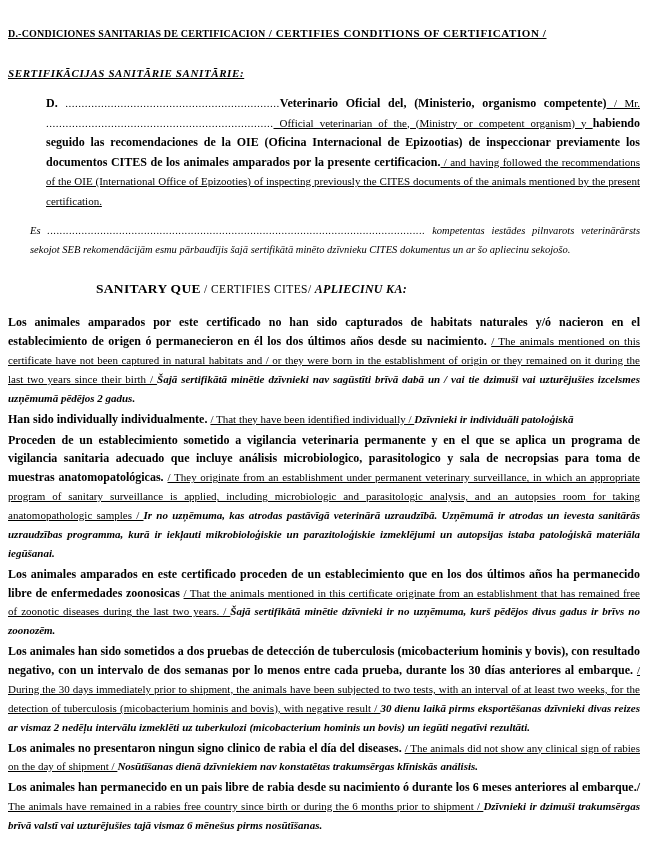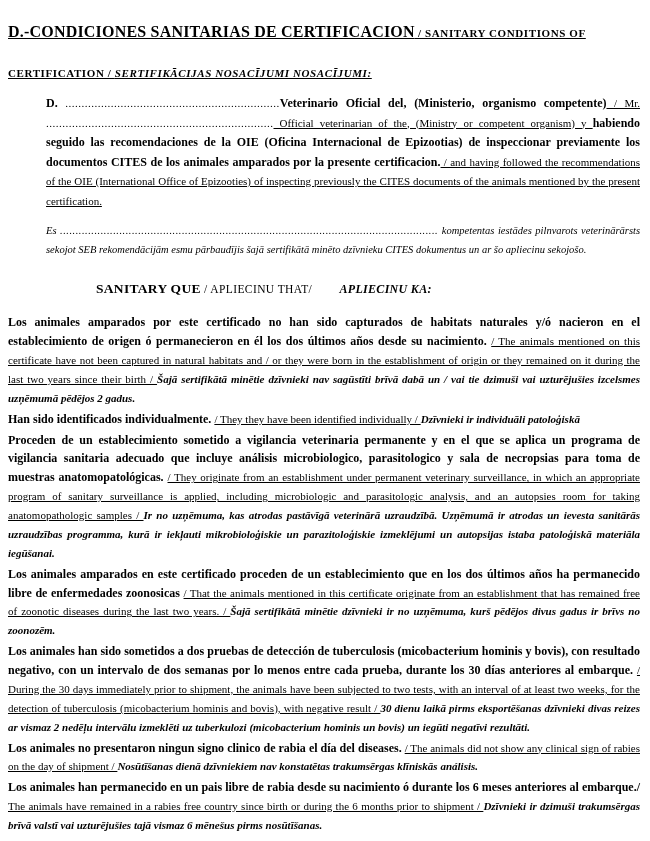--- a/index.html
+++ b/index.html
@@ -18,21 +18,21 @@
     background: #ffffff;
   }
   
   .doc-title {
     margin: 0 0 6px 0;
     line-height: 1.25;
     font-weight: normal;
   }
   .seg-title-es {
     font-weight: 700;
-    font-size: 16px;
+    font-size: 10px;
     text-decoration: underline;
     letter-spacing: 0.2px;
   }
   .seg-title-en {
     font-weight: 700;
     font-size: 11px;
     text-decoration: underline;
     letter-spacing: 0.6px;
   }
   .seg-title-lv {
@@ -43,63 +43,63 @@
     letter-spacing: 0.6px;
   }
   
   .intro {
     margin: 4px 0 0 38px;
     text-align: justify;
     line-height: 1.22;
   }
   
   .declaration {
-    margin: 10px 0 0 38px;
+    margin: 10px 0 0 22px;
     text-align: justify;
     line-height: 1.2;
   }
   
   .certifies {
     margin: 14px 0 12px 88px;
     font-weight: normal;
     line-height: 1.2;
   }
   .seg-head-es { font-weight: 700; font-size: 13.5px; letter-spacing: 0.3px; }
   .seg-head-en { font-weight: 400; font-size: 11.5px; letter-spacing: 0.4px; }
-  .seg-head-lv { font-weight: 700; font-style: italic; font-size: 12px; letter-spacing: 0.3px; margin-left: 24px; }
+  .seg-head-lv { font-weight: 700; font-style: italic; font-size: 12px; letter-spacing: 0.3px; }
   
   .paragraphs { margin-top: 4px; }
   .cert-para {
     margin: 0 0 2px 0;
     text-align: justify;
     line-height: 1.18;
   }
   
   .seg-es  { font-weight: 700; font-size: 12px; }
   .seg-en  { font-weight: 400; font-size: 11px; text-decoration: underline; }
   .seg-lv  { font-weight: 700; font-style: italic; font-size: 11px; }
   .seg-dots { font-weight: 400; font-size: 11px; letter-spacing: 0.5px; }
   .seg-dots-italic { font-weight: 400; font-style: italic; font-size: 10.5px; letter-spacing: 0.5px; }
   .seg-decl { font-weight: 400; font-style: italic; font-size: 10.5px; }
 </style>
 </head>
 <body>
 
 <div class="page">
-  <h1 class="doc-title"><span class="seg-title-es">D.-CONDICIONES SANITARIAS DE CERTIFICACION</span><span class="seg-title-en"> / SANITARY CONDITIONS OF CERTIFICATION / </span><span class="seg-title-lv">SERTIFIKĀCIJAS NOSACĪJUMI NOSACĪJUMI:</span></h1>
+  <h1 class="doc-title"><span class="seg-title-es">D.-CONDICIONES SANITARIAS DE CERTIFICACION</span><span class="seg-title-en"> / CERTIFIES CONDITIONS OF CERTIFICATION / </span><span class="seg-title-lv">SERTIFIKĀCIJAS SANITĀRIE SANITĀRIE:</span></h1>
 
   <p class="intro"><span class="seg-es">D. </span><span class="seg-dots">..................................................................</span><span class="seg-es">Veterinario Oficial del, (Ministerio, organismo competente)</span><span class="seg-en"> / Mr. </span><span class="seg-dots">......................................................................</span><span class="seg-en"> Official veterinarian of the, (Ministry or competent organism) y </span><span class="seg-es">habiendo seguido las recomendaciones de la OIE (Oficina Internacional de Epizootias) de inspeccionar previamente los documentos CITES de los animales amparados por la presente certificacion.</span><span class="seg-en"> / and having followed the recommendations of the OIE (International Office of Epizooties) of inspecting previously the CITES documents of the animals mentioned by the present certification.</span></p>
 
   <p class="declaration"><span class="seg-decl">Es </span><span class="seg-dots-italic">.........................................................................................................................</span><span class="seg-decl"> kompetentas iestādes pilnvarots veterinārārsts sekojot SEB rekomendācijām esmu pārbaudījis šajā sertifikātā minēto dzīvnieku CITES dokumentus un ar šo apliecinu sekojošo.</span></p>
 
-  <h2 class="certifies"><span class="seg-head-es">SANITARY QUE</span><span class="seg-head-en"> / APLIECINU THAT/ </span><span class="seg-head-lv">APLIECINU KA:</span></h2>
+  <h2 class="certifies"><span class="seg-head-es">SANITARY QUE</span><span class="seg-head-en"> / CERTIFIES CITES/ </span><span class="seg-head-lv">APLIECINU KA:</span></h2>
 
   <div class="paragraphs" id="paragraphs">
       <p class="cert-para"><span class="seg-es">Los animales amparados por este certificado no han sido capturados de habitats naturales y/ó nacieron en el establecimiento de origen ó permanecieron en él los dos últimos años desde su nacimiento. </span><span class="seg-en">/ The animals mentioned on this certificate have not been captured in natural habitats and / or they were born in the establishment of origin or they remained on it during the last two years since their birth / </span><span class="seg-lv">Šajā sertifikātā minētie dzīvnieki nav sagūstīti brīvā dabā un / vai tie dzimuši vai uzturējušies izcelsmes uzņēmumā pēdējos 2 gadus.</span></p>
-      <p class="cert-para"><span class="seg-es">Han sido identificados individualmente. </span><span class="seg-en">/ They they have been identified individually / </span><span class="seg-lv">Dzīvnieki ir individuāli patoloģiskā</span></p>
+      <p class="cert-para"><span class="seg-es">Han sido individually individualmente. </span><span class="seg-en">/ That they have been identified individually / </span><span class="seg-lv">Dzīvnieki ir individuāli patoloģiskā</span></p>
       <p class="cert-para"><span class="seg-es">Proceden de un establecimiento sometido a vigilancia veterinaria permanente y en el que se aplica un programa de vigilancia sanitaria adecuado que incluye análisis microbiologico, parasitologico y sala de necropsias para toma de muestras anatomopatológicas. </span><span class="seg-en">/ They originate from an establishment under permanent veterinary surveillance, in which an appropriate program of sanitary surveillance is applied, including microbiologic and parasitologic analysis, and an autopsies room for taking anatomopathologic samples / </span><span class="seg-lv">Ir no uzņēmuma, kas atrodas pastāvīgā veterinārā uzraudzībā. Uzņēmumā ir atrodas un ievesta sanitārās uzraudzības programma, kurā ir iekļauti mikrobioloģiskie un parazitoloģiskie izmeklējumi un autopsijas istaba patoloģiskā materiāla iegūšanai.</span></p>
       <p class="cert-para"><span class="seg-es">Los animales amparados en este certificado proceden de un establecimiento que en los dos últimos años ha permanecido libre de enfermedades zoonosicas </span><span class="seg-en">/ That the animals mentioned in this certificate originate from an establishment that has remained free of zoonotic diseases during the last two years. / </span><span class="seg-lv">Šajā sertifikātā minētie dzīvnieki ir no uzņēmuma, kurš pēdējos divus gadus ir brīvs no zoonozēm.</span></p>
       <p class="cert-para"><span class="seg-es">Los animales han sido sometidos a dos pruebas de detección de tuberculosis (micobacterium hominis y bovis), con resultado negativo, con un intervalo de dos semanas por lo menos entre cada prueba, durante los 30 días anteriores al embarque. </span><span class="seg-en">/ During the 30 days immediately prior to shipment, the animals have been subjected to two tests, with an interval of at least two weeks, for the detection of tuberculosis (micobacterium hominis and bovis), with negative result / </span><span class="seg-lv">30 dienu laikā pirms eksportēšanas dzīvnieki divas reizes ar vismaz 2 nedēļu intervālu izmeklēti uz tuberkulozi (micobacterium hominis un bovis) un iegūti negatīvi rezultāti.</span></p>
       <p class="cert-para"><span class="seg-es">Los animales no presentaron ningun signo clinico de rabia el día del diseases. </span><span class="seg-en">/ The animals did not show any clinical sign of rabies on the day of shipment / </span><span class="seg-lv">Nosūtīšanas dienā dzīvniekiem nav konstatētas trakumsērgas klīniskās análisis.</span></p>
       <p class="cert-para"><span class="seg-es">Los animales han permanecido en un pais libre de rabia desde su nacimiento ó durante los 6 meses anteriores al embarque./ </span><span class="seg-en">The animals have remained in a rabies free country since birth or during the 6 months prior to shipment / </span><span class="seg-lv">Dzīvnieki ir dzimuši trakumsērgas brīvā valstī vai uzturējušies tajā vismaz 6 mēnešus pirms nosūtīšanas.</span></p>
       <p class="cert-para"><span class="seg-es">Han sido sometidos a una prueba de diagnostico para la detección de enterobacterias patógenas (samonella, shigella y yersinia) </span></p>
     </div>
 </div>
 
 </body></html>

